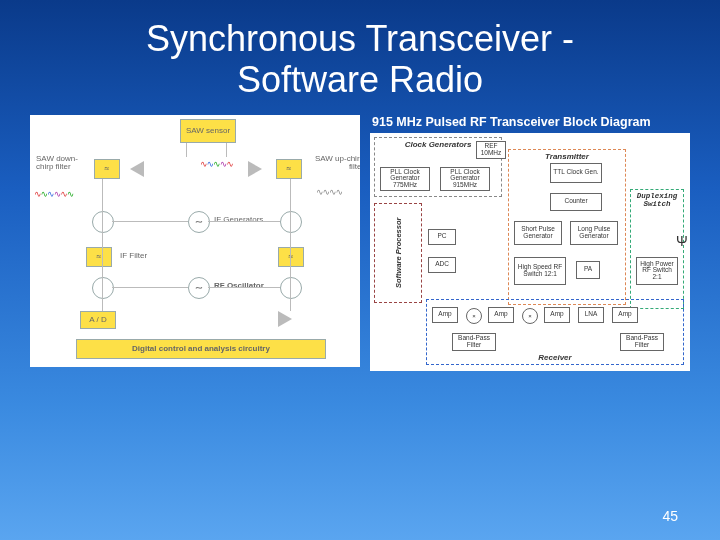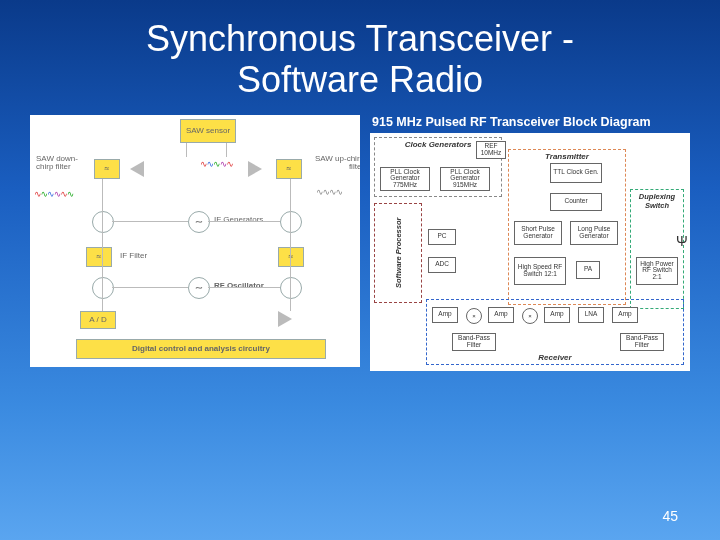--- a/index.html
+++ b/index.html
@@ -165,21 +165,21 @@
   }
   .antenna {
     position:absolute;
     font-size:14px;
     color:#333;
   }
 
   
   .sec-clk { border-color:#888; }
   .sec-tx  { border-color:#d85; }
-  .sec-dup { border-color:#3a7; }
+  .sec-dup { border-color:#3a7;font-family:Liberation Mono, monospace; }
   .sec-sw  { border-color:#944; }
   .sec-rx  { border-color:#36c; }
 </style>
 </head>
 <body>
 
 <div class="slide">
 
   <h1 class="title">
     <span>Synchronous Transceiver -</span><br>

